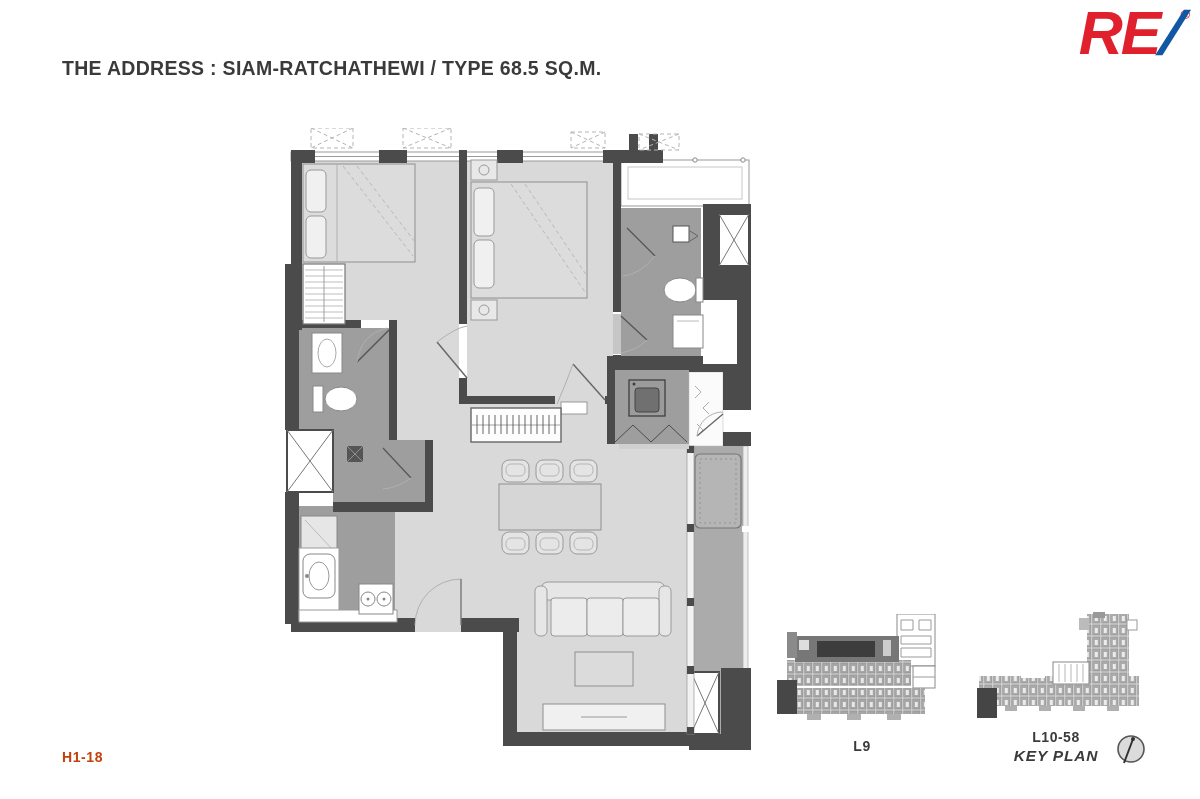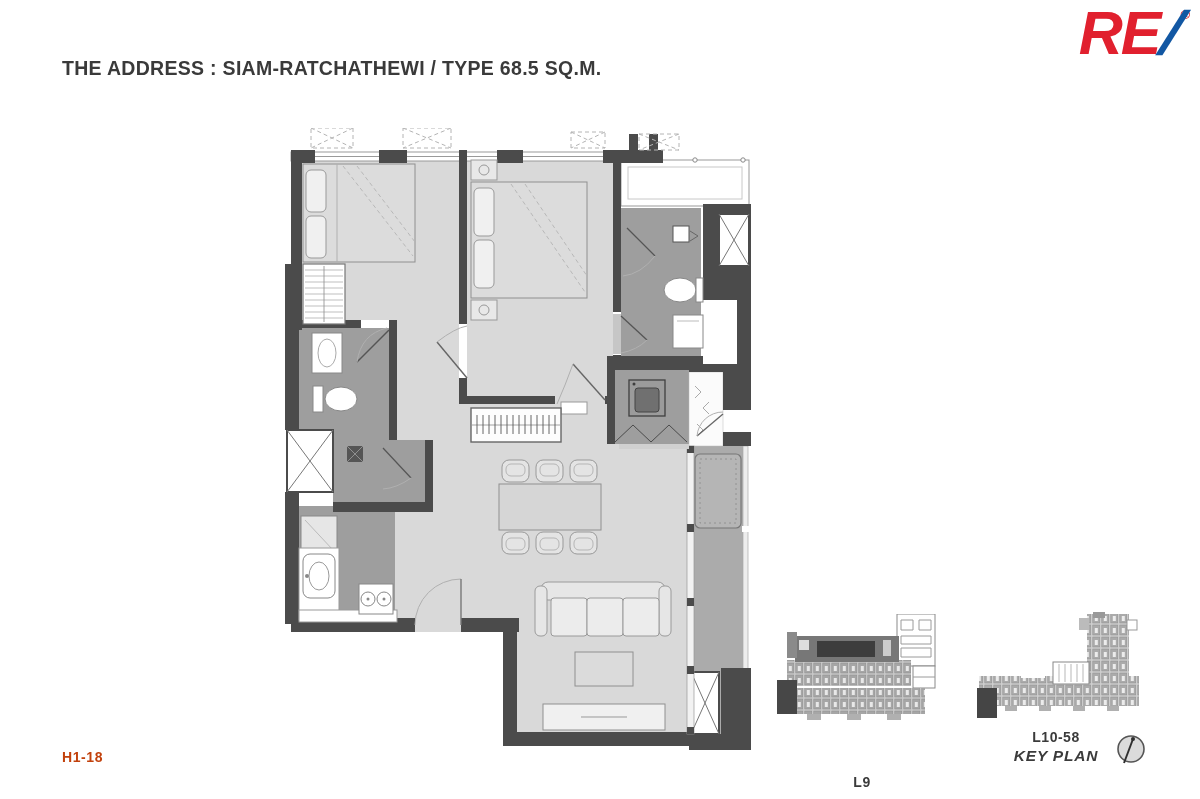--- a/index.html
+++ b/index.html
@@ -16,21 +16,21 @@
   #logo .re,#logo .max{color:#e1202e;}
   #logo .slash{color:#1257a3;display:inline-block;transform:skewX(-14deg);margin:0 2px 0 4px;}
   #logo .reg{font-size:13px;font-style:normal;color:#e1202e;line-height:13px;margin-top:4px;
              letter-spacing:0;}
   
   #plan-svg{position:absolute;left:285px;top:128px;}
   #unit-code{position:absolute;left:62px;top:749px;font-size:14px;font-weight:bold;
              color:#c2410c;letter-spacing:0.6px;}
   #kp-l9{position:absolute;left:777px;top:614px;}
   #kp-l9-label{position:absolute;left:777px;top:738px;width:170px;text-align:center;
-               font-size:14px;font-weight:bold;color:#3b3b3b;letter-spacing:0.5px;margin-top:36px;}
+               font-size:14px;font-weight:bold;color:#3b3b3b;letter-spacing:0.5px;}
   #kp-r{position:absolute;left:975px;top:612px;}
   #kp-r-label1{position:absolute;left:975px;top:729px;width:162px;text-align:center;
                font-size:14px;font-weight:bold;color:#3b3b3b;letter-spacing:0.5px;}
   #kp-r-label2{position:absolute;left:975px;top:747px;width:162px;text-align:center;
                font-size:15.5px;font-weight:bold;color:#3b3b3b;letter-spacing:0.8px;font-style:italic;}
   #compass{position:absolute;left:1112px;top:732px;}
 </style>
 </head>
 <body>
 

